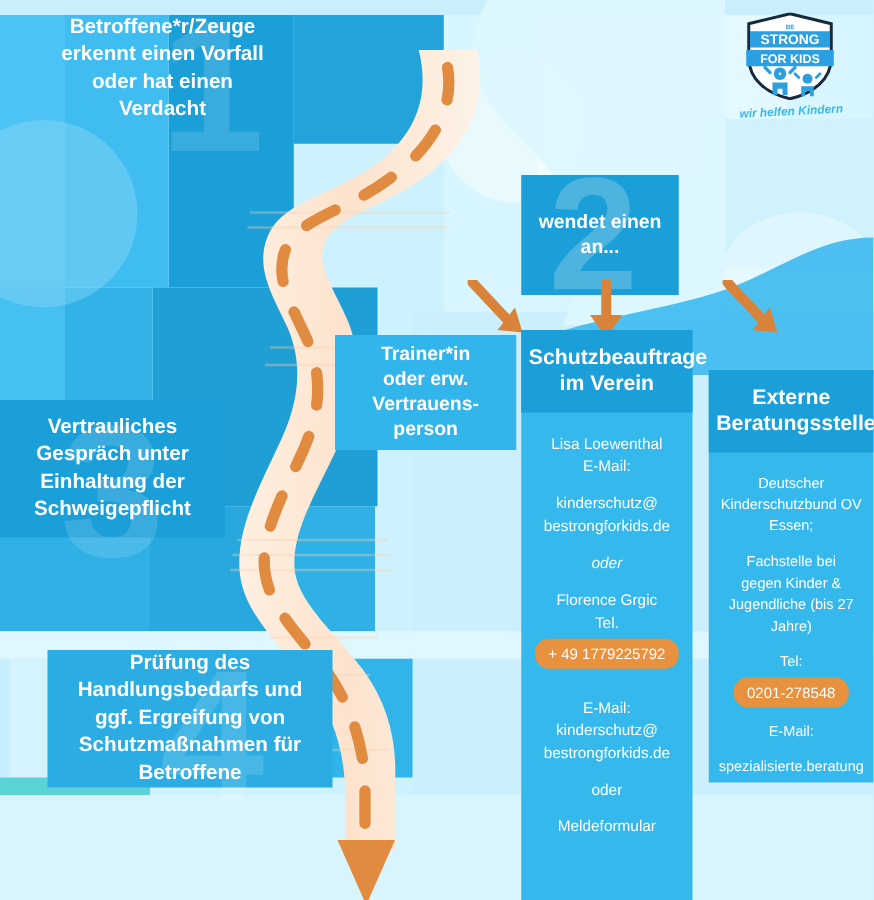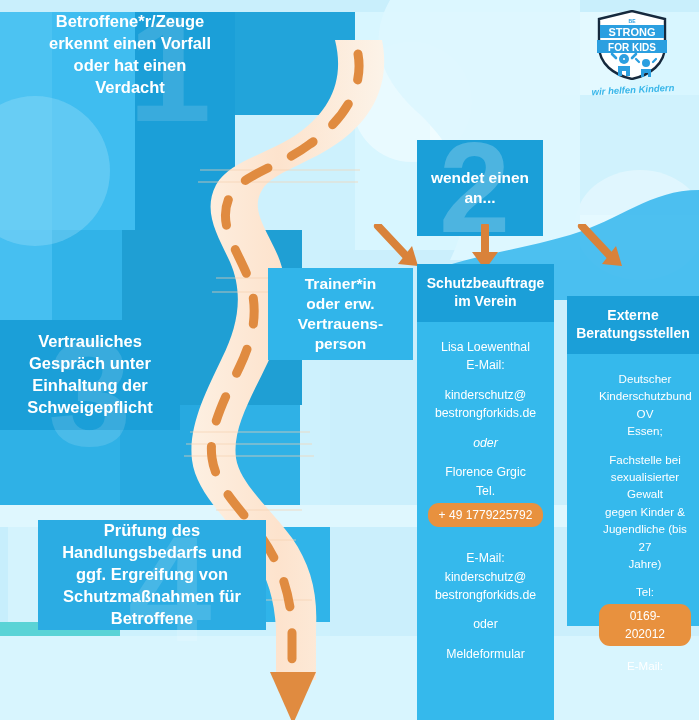--- a/index.html
+++ b/index.html
@@ -85,33 +85,33 @@
     position:absolute;left:268px;top:268px;width:145px;height:92px;
     background:#31b5ea;color:#fff;font-weight:bold;font-size:15.5px;
     display:flex;align-items:center;justify-content:center;text-align:center;
     line-height:1.3;white-space:pre-line;
   }
 
   
   .column{position:absolute;background:#35b9ec;color:#ffffff;text-align:center;}
   .column .colhead{
     background:#1b9fd8;font-weight:bold;line-height:1.25;
-    padding:11px 6px 12px 6px;font-size:14px;white-space:pre-line;
+    padding:11px 6px 12px 6px;font-size:17px;white-space:pre-line;
   }
   .column .colbody{padding:16px 8px 10px 8px;font-size:12.3px;line-height:1.5;}
   .column .b{font-weight:normal;}
   .column .i{font-style:italic;}
   .gap{height:11px;}
   .pill{
     display:inline-block;background:#e8913e;color:#ffffff;
     border-radius:11px;padding:3px 11px;font-size:12px;margin-top:3px;
   }
   #col-schutz{left:417px;top:264px;width:137px;height:456px;}
   #col-extern{left:567px;top:264px;width:132px;height:330px;margin-top:32px;}
-  #col-extern .colbody{font-size:11.6px;padding-left:32px;}
+  #col-extern .colbody{font-size:11.6px;}
 
   
   #logo{position:absolute;left:596px;top:10px;width:72px;height:70px;}
   #logo-tag{
     position:absolute;left:583px;top:84px;width:100px;text-align:center;
     color:#3ab7ea;font-size:9.5px;font-style:italic;font-weight:bold;
     transform:rotate(-3deg);
   }
 </style>
 </head>
@@ -293,30 +293,30 @@
 
   <div class="column" id="col-extern">
     <div class="colhead">Externe
 Beratungsstellen</div>
     <div class="colbody">
         <div class="b">Deutscher</div>
         <div class="b">Kinderschutzbund OV</div>
         <div class="b">Essen;</div>
         <div class="gap"></div>
         <div>Fachstelle bei</div>
-        <div>sexualisierter Gewalt</div>
         <div>gegen Kinder &amp;</div>
         <div>Jugendliche (bis 27</div>
         <div>Jahre)</div>
         <div class="gap"></div>
         <div>Tel:</div>
-        <div><span class="pill">0169-202012</span></div>
+        <div><span class="pill">0201-278548</span></div>
         <div class="gap"></div>
         <div>E-Mail:</div>
         <div class="gap"></div>
+        <div>spezialisierte.beratung</div>
       </div>
   </div>
 
   <svg id="logo" viewBox="0 0 72 70">
     <path d="M36 1 L69 9 L69 36 C69 54 54 65 36 69 C18 65 3 54 3 36 L3 9 Z" fill="#ffffff" stroke="#16293d" stroke-width="2.4"></path>
     <text x="36" y="13" font-family="Liberation Sans, sans-serif" font-size="5" font-weight="bold" fill="#2b9fe0" text-anchor="middle">BE</text>
     <rect x="4" y="15" width="64" height="13" fill="#2b9fe0"></rect>
     <text x="36" y="25.5" font-family="Liberation Sans, sans-serif" font-size="11" font-weight="bold" fill="#ffffff" text-anchor="middle">STRONG</text>
     <rect x="1" y="30" width="70" height="13" fill="#2b9fe0"></rect>
     <text x="36" y="40.5" font-family="Liberation Sans, sans-serif" font-size="10" font-weight="bold" fill="#ffffff" text-anchor="middle">FOR KIDS</text>

